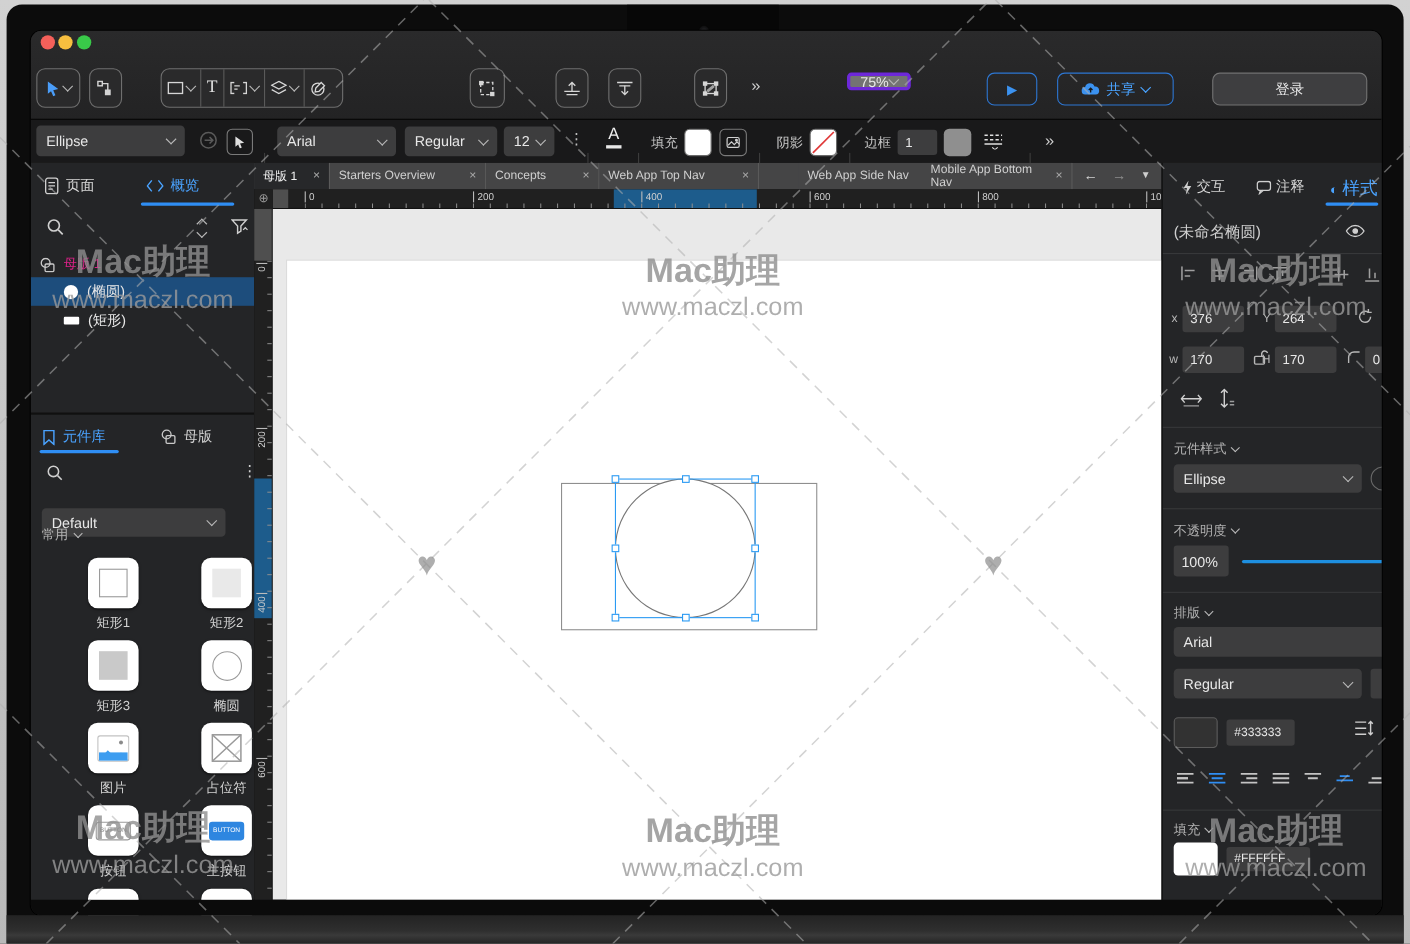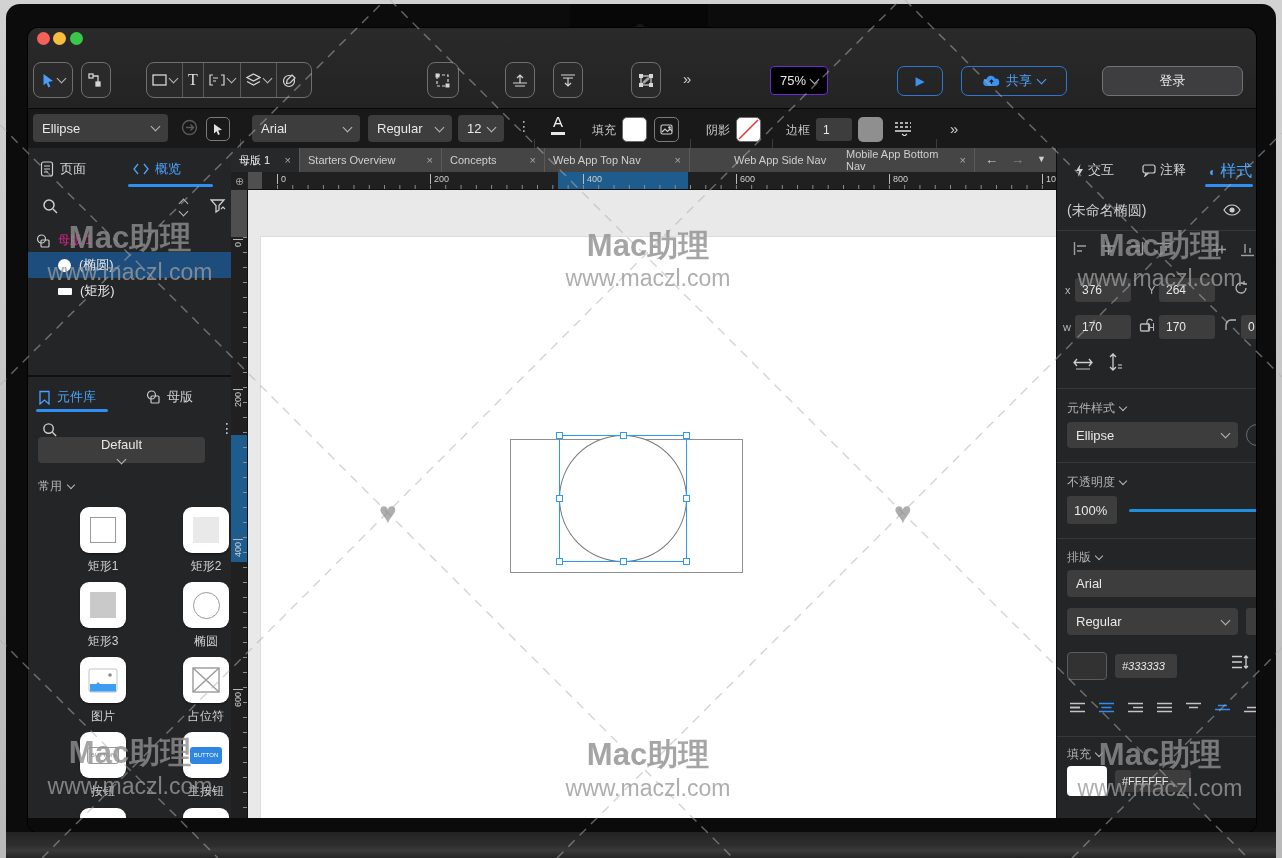--- a/index.html
+++ b/index.html
@@ -137,21 +137,21 @@
               <path d="M5 10l6-5" stroke-width="2.6" opacity=".7"></path>
               <rect x="1" y="1" width="4" height="4" fill="#d6d6d6" stroke="none"></rect>
               <rect x="11" y="1" width="4" height="4" fill="#d6d6d6" stroke="none"></rect>
               <rect x="1" y="10" width="4" height="4" fill="#d6d6d6" stroke="none"></rect>
               <rect x="11" y="10" width="4" height="4" fill="#d6d6d6" stroke="none"></rect>
             </svg>
           </span>
       </div>
       <div class="a" style="left:655px;top:42px;color:#cfcfcf;font-size:15px;">»</div>
 
-      <div class="a dd" style="left:742px;top:38px;width:58px;height:29px;border:1px solid #6d28d9;background:#000000;">
+      <div class="a dd" style="left:742px;top:38px;width:58px;height:16px;border:3px solid #6d28d9;background:#737373;">
         <span>75%</span>
           <span class="chev"></span>
       </div>
       <div class="a" style="left:869px;top:38px;width:46px;height:30px;border:1.5px solid #2d77d4;border-radius:7px;display:flex;align-items:center;justify-content:center;box-sizing:border-box;">
         <span style="color:#3b92f0;font-size:12px;">▶</span>
       </div>
       <div class="a" style="left:933px;top:38px;width:106px;height:30px;border:1.5px solid #2d77d4;border-radius:7px;display:flex;align-items:center;justify-content:center;gap:6px;box-sizing:border-box;">
         <span>
             <svg width="17" height="12" viewBox="0 0 17 12">
               <path d="M4 11a3.5 3.5 0 01-.5-7A4.5 4.5 0 0112 3.6 3.2 3.2 0 0113 11z" fill="#3b92f0"></path>
@@ -316,21 +316,21 @@
         </div>
 
         <div class="a" style="left:14px;top:274px;">
             <svg width="16" height="16" viewBox="0 0 17 17" fill="none" stroke="#cfcfcf" stroke-width="1.5">
               <circle cx="7" cy="7" r="5"></circle>
               <path d="M11 11l4 4"></path>
             </svg>
           </div>
         <div class="a" style="left:192px;top:272px;color:#d0d0d0;font-size:14px;">⋮</div>
 
-        <div class="a dd" style="left:10px;top:289px;width:167px;height:26px;flex-direction:column;">
+        <div class="a dd" style="left:10px;top:314px;width:167px;height:26px;">
           <span>Default</span>
             <span class="chev"></span>
         </div>
         <div class="a" style="left:10px;top:330px;display:flex;align-items:center;gap:6px;">
           <span style="font-size:12px;color:#b5b5b5;">常用</span>
           <span class="chev" style="width:5px;height:5px;"></span>
         </div>
 
         <div class="a tile" style="left:52px;top:359px;">
             <div style="width:26px;height:26px;border:1.6px solid #9a9a9a;background:#fff;box-sizing:border-box;"></div>
@@ -606,21 +606,21 @@
         <div class="a dd" style="left:10px;top:422px;width:200px;height:27px;justify-content:flex-start;">
           <span>Arial</span>
         </div>
         <div class="a dd" style="left:10px;top:460px;width:171px;height:27px;">
           <span>Regular</span>
             <span class="chev"></span>
         </div>
         <div class="a fld" style="left:189px;top:460px;width:36px;height:27px;"></div>
 
         <div class="a" style="left:10px;top:504px;width:40px;height:28px;background:#323232;border:1px solid #5c5c5c;border-radius:4px;box-sizing:border-box;"></div>
-        <div class="a fld" style="left:58px;top:506px;width:62px;height:24px;font-size:11px;font-style:italic;">
+        <div class="a fld" style="left:58px;top:506px;width:62px;height:24px;font-size:11px;">
             <span>#333333</span>
           </div>
         <div class="a" style="left:174px;top:506px;">
             <svg width="18" height="16" viewBox="0 0 18 16" stroke="#cfcfcf" stroke-width="1.3" fill="none">
               <path d="M1 2.5h10M1 8h10M1 13.5h10"></path>
               <path d="M15 2v12M13 4l2-2 2 2M13 12l2 2 2-2"></path>
             </svg>
           </div>
 
         <div class="a" style="left:12px;top:554px;">

